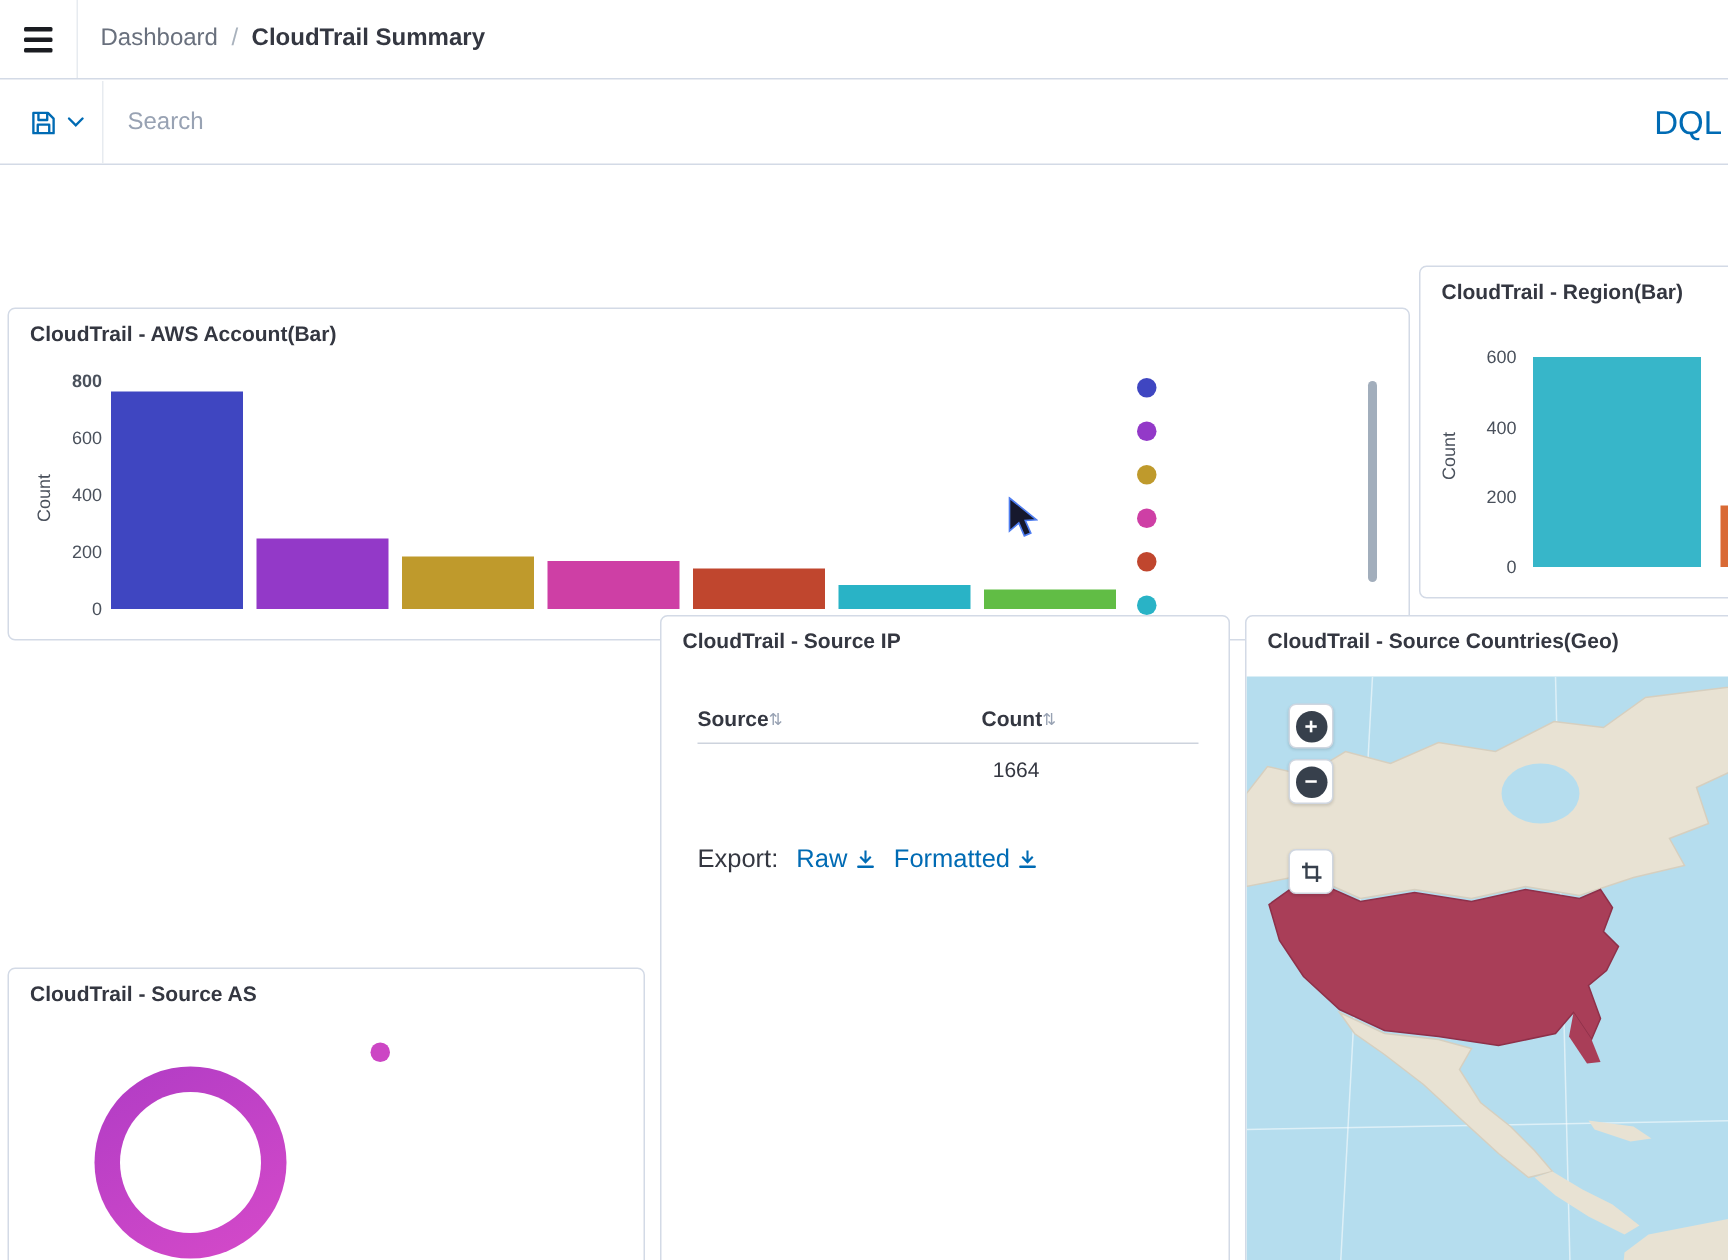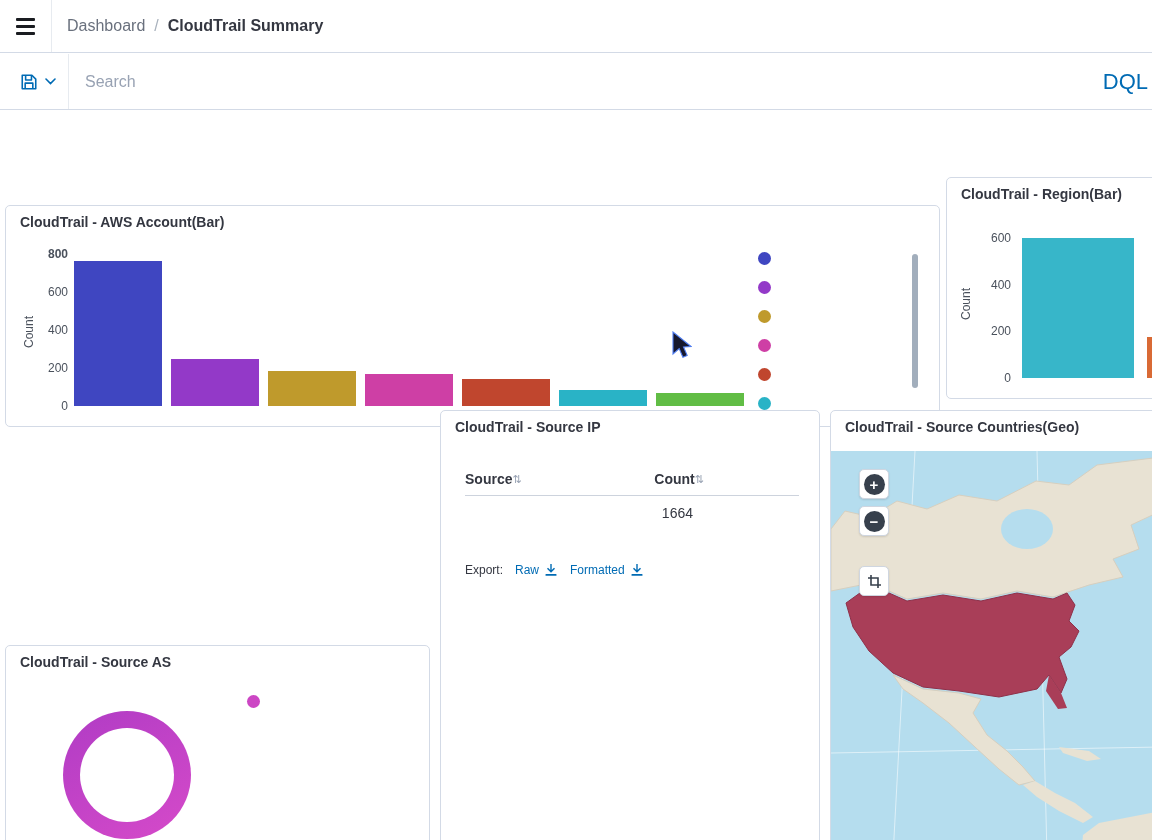--- a/index.html
+++ b/index.html
@@ -86,21 +86,21 @@
 
   
   .tbl-head { position:absolute; top:60px; display:flex; align-items:center; gap:0;
               font-size:14px; font-weight:700; color:#343741; cursor:pointer; }
   .th-source { left:24px; }
   .th-count  { right:115px; }
   .sort-ic { color:#98a2b3; font-size:11px; font-weight:400; }
   .tbl-line { position:absolute; left:24px; top:84px; width:334px; height:1px; background:#cdd3dd; }
   .tbl-cell-count { position:absolute; top:94px; right:126px; font-size:14px; color:#343741; }
   .export { position:absolute; left:24px; top:152px; display:flex; align-items:center; gap:12px;
-            font-size:12px; }
+            font-size:17px; }
   .export-label { color:#343741; }
   .elink { color:#006bb4; display:flex; align-items:center; gap:5px; text-decoration:none;
            cursor:pointer;text-align:right; }
 
   
   .map { position:absolute; left:0; top:40px; right:0; bottom:0; background:#b5ddee; overflow:hidden;
          cursor:grab; }
   .map svg.land { position:absolute; left:0; top:0; }
   .map-controls { position:absolute; left:28px; top:58px; display:flex; flex-direction:column;
                   gap:7px; z-index:3; }

